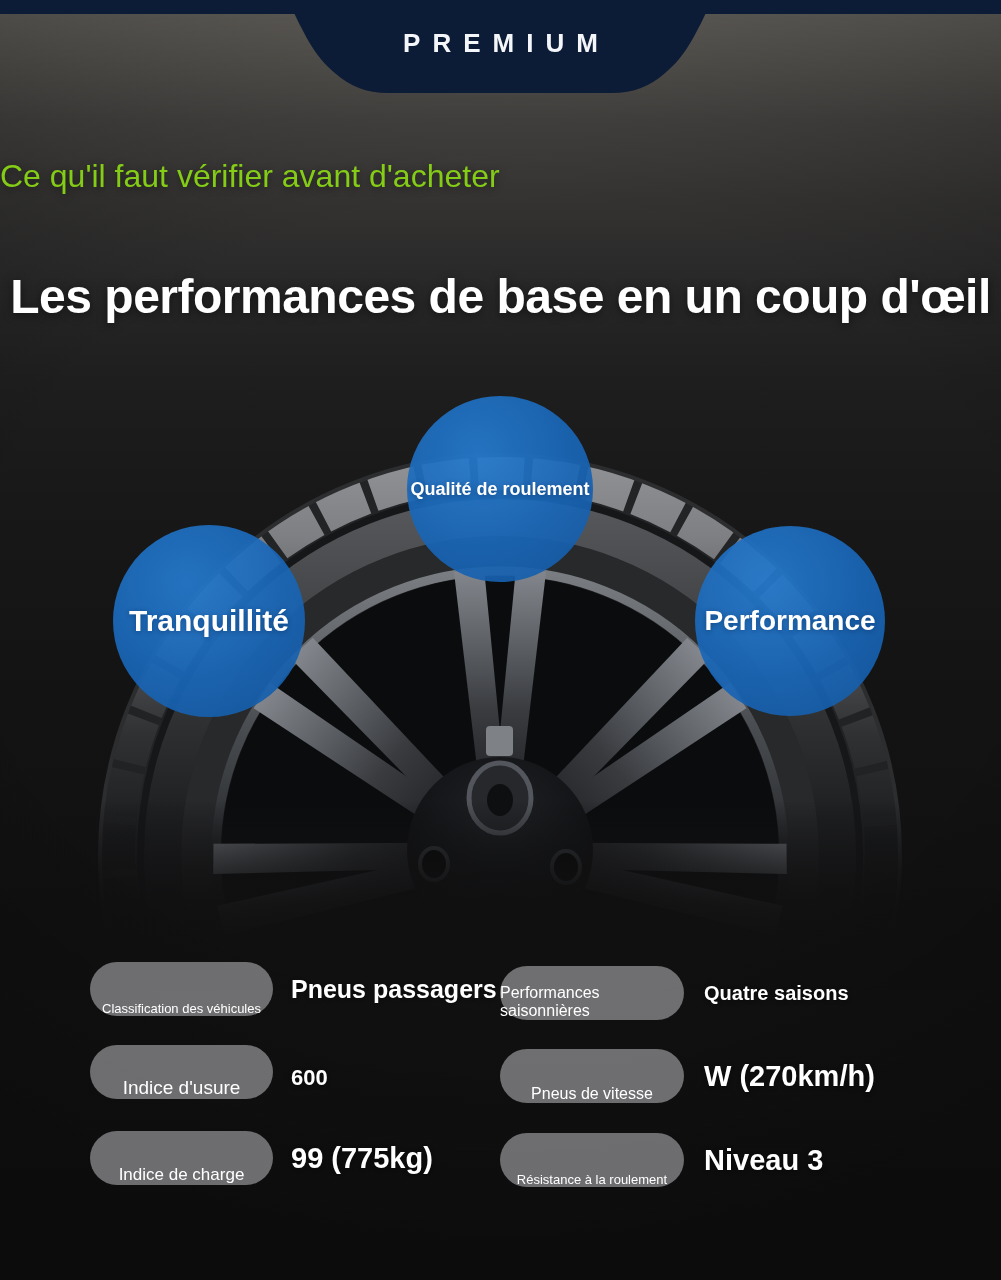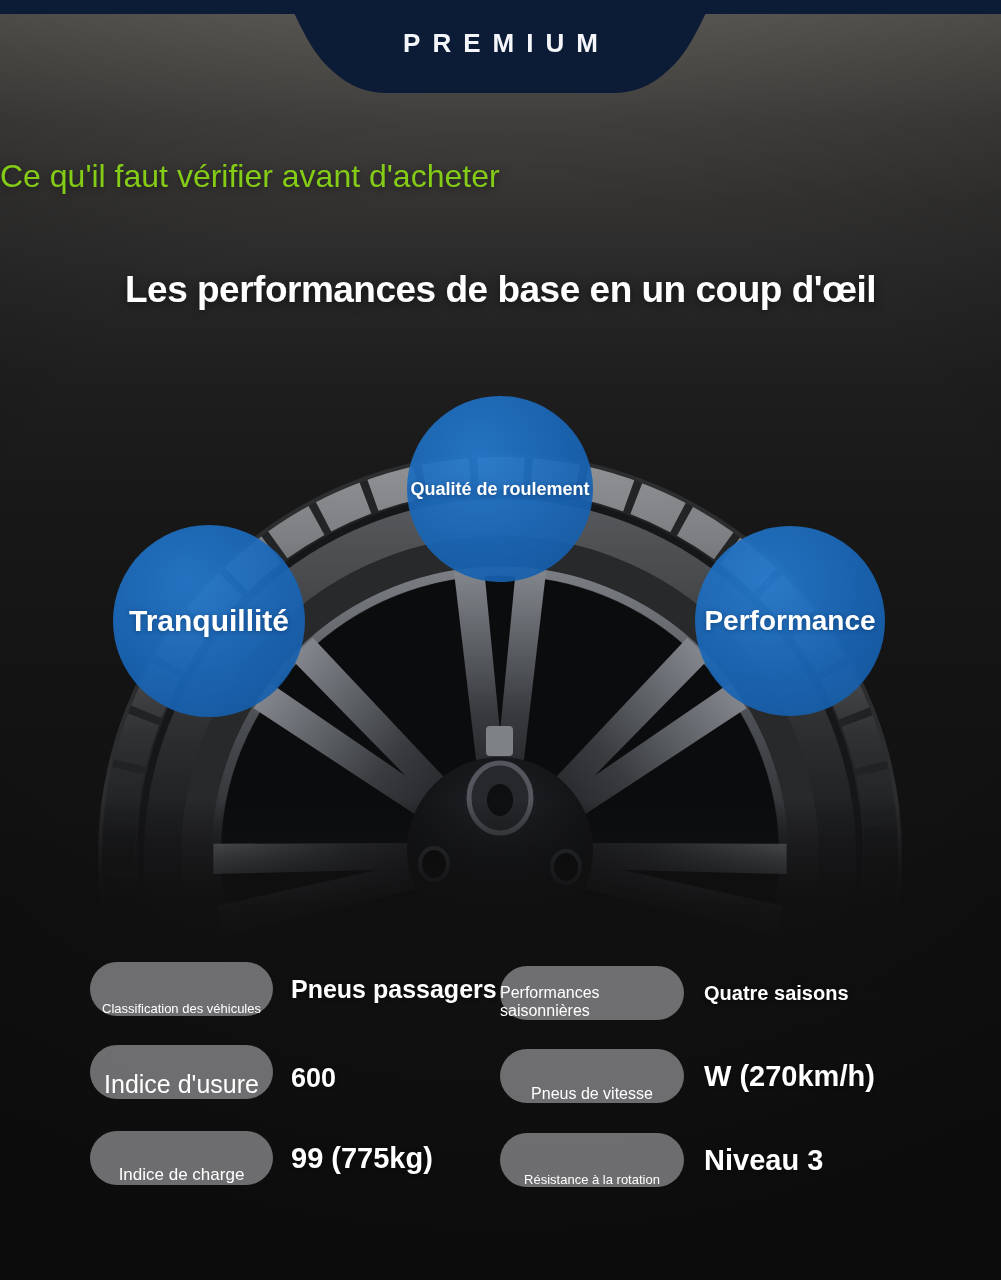--- a/index.html
+++ b/index.html
@@ -36,21 +36,21 @@
     color:#f4f6fa;font-size:26px;font-weight:600;letter-spacing:12px;text-indent:12px;
   }
   
   .subtitle{
     position:absolute;left:0;top:158px;width:1001px;text-align:left;
     color:#84cc16;font-size:32px;font-weight:400;
     text-shadow:0 2px 8px rgba(0,0,0,.45);
   }
   .title{
     position:absolute;left:0;top:269px;width:1001px;text-align:center;margin:0;
-    color:#ffffff;font-size:37px;font-weight:700;letter-spacing:-.5px;
+    color:#ffffff;font-size:48px;font-weight:700;letter-spacing:-.5px;
     text-shadow:0 2px 10px rgba(0,0,0,.5);
   }
   
   .callout{
     position:absolute;border-radius:50%;
     display:flex;align-items:center;justify-content:center;
     background:radial-gradient(circle at 38% 30%, rgba(37,122,206,.92) 0%, rgba(25,102,183,.92) 55%, rgba(18,88,163,.92) 100%);
     color:#fff;font-weight:700;white-space:nowrap;
     text-shadow:0 1px 5px rgba(0,30,70,.4);
   }
@@ -60,21 +60,21 @@
   
   .spec{position:absolute;display:flex;align-items:center;height:54px;}
   .pill{
     height:54px;border-radius:27px;background:rgba(170,170,173,.62);
     display:flex;align-items:flex-end;justify-content:center;
     color:#ffffff;flex:0 0 auto;
   }
   .val{color:#ffffff;font-weight:600;white-space:nowrap;text-shadow:0 1px 4px rgba(0,0,0,.4);}
   .c0{top:962px;left:90px;}  .c0 .pill{width:183px;} .c0 .pill span{font-size:13px;} .c0 .val{font-size:25px;margin-left:18px;}
   .c1{top:966px;left:500px;} .c1 .pill{width:184px;} .c1 .pill span{font-size:16px;} .c1 .val{font-size:20px;margin-left:20px;}
-  .c2{top:1045px;left:90px;} .c2 .pill{width:183px;} .c2 .pill span{font-size:25px;} .c2 .val{font-size:27px;margin-left:18px;margin-top:12px;}
+  .c2{top:1045px;left:90px;} .c2 .pill{width:183px;} .c2 .pill span{font-size:19px;} .c2 .val{font-size:22px;margin-left:18px;margin-top:12px;}
   .c3{top:1049px;left:500px;}.c3 .pill{width:184px;} .c3 .pill span{font-size:16px;} .c3 .val{font-size:29px;margin-left:20px;}
   .c4{top:1131px;left:90px;} .c4 .pill{width:183px;} .c4 .pill span{font-size:17px;} .c4 .val{font-size:29px;margin-left:18px;}
   .c5{top:1133px;left:500px;}.c5 .pill{width:184px;} .c5 .pill span{font-size:13px;} .c5 .val{font-size:29px;margin-left:20px;}
 </style>
 </head>
 <body>
 
 <div class="page">
   <div class="bg"></div>
 
@@ -212,17 +212,17 @@
     <div class="val">W (270km/h)</div>
   </div>
   <div class="spec c4">
     <div class="pill">
         <span>Indice de charge</span>
       </div>
     <div class="val">99 (775kg)</div>
   </div>
   <div class="spec c5">
     <div class="pill">
-        <span>Résistance à la rotation</span>
+        <span>Résistance à la roulement</span>
       </div>
     <div class="val">Niveau 3</div>
   </div>
 </div>
 
 </body></html>

